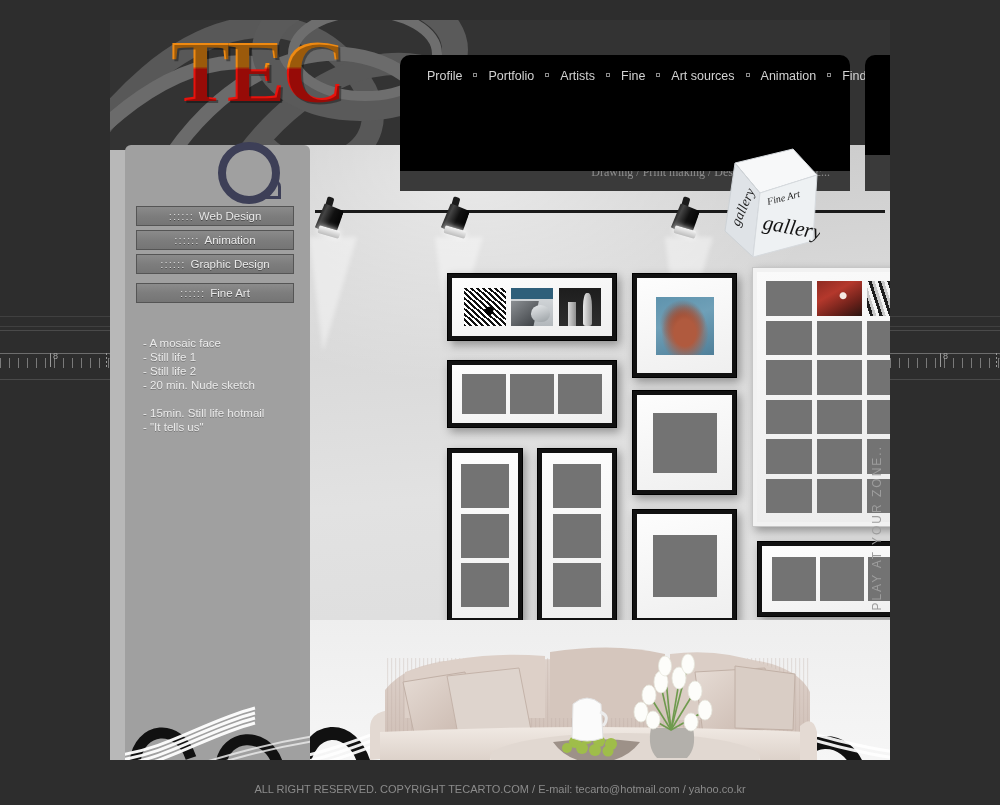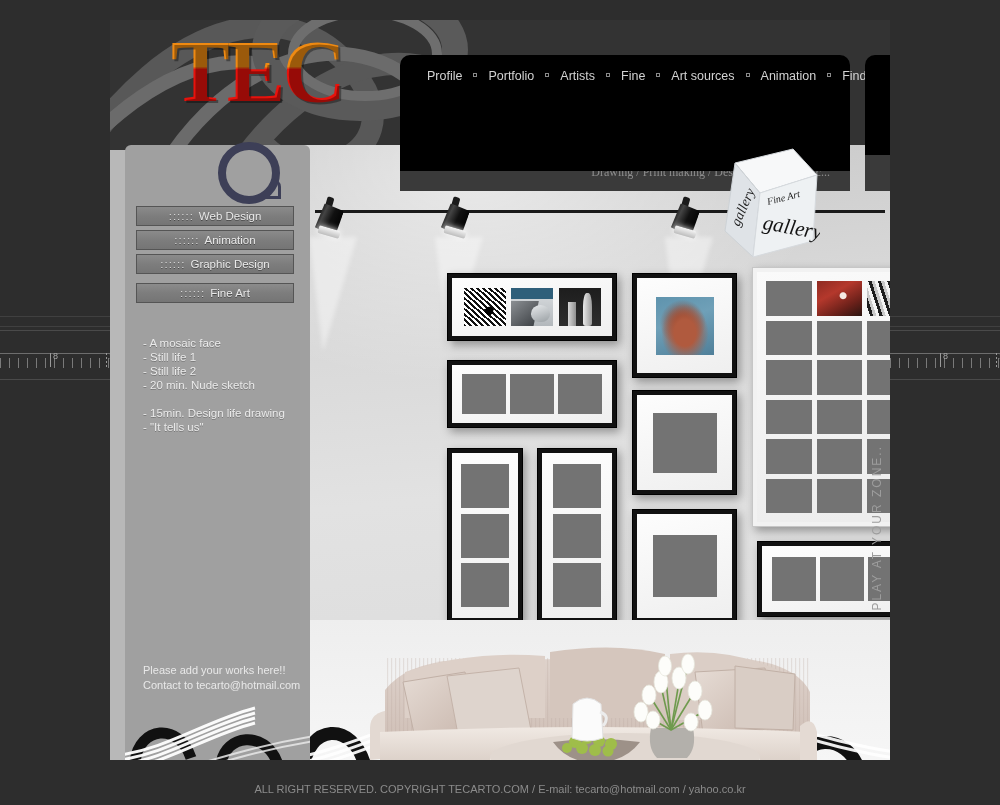--- a/index.html
+++ b/index.html
@@ -445,28 +445,24 @@
         <span>Fine Art</span>
       </div>
     </div>
 
     <div id="worklist">
       <div class="work-item">- A mosaic face</div>
       <div class="work-item">- Still life 1</div>
       <div class="work-item">- Still life 2</div>
       <div class="work-item">- 20 min. Nude sketch</div>
       <div class="work-gap"></div>
-      <div class="work-item">- 15min. Design life drawing</div>
+      <div class="work-item">- 15min. Still life hotmail</div>
       <div class="work-item">- "It tells us"</div>
     </div>
 
-    <div id="contact-note">
-      <div>Please add your works here!!</div>
-      <div>Contact to tecarto@hotmail.com</div>
-    </div>
 
     <svg id="sidebar-swirl" viewBox="0 0 185 60" preserveAspectRatio="none">
       <rect width="185" height="60" fill="#a0a0a0"></rect>
       <g fill="none" stroke="#111111" stroke-width="11">
         <path d="M10 62 C 14 26, 54 22, 66 58"></path>
         <path d="M96 64 C 100 34, 140 30, 152 62"></path>
       </g>
       <g fill="none" stroke="#ffffff" stroke-width="3" opacity="0.95">
         <path d="M-10 56 C 45 48, 78 22, 130 8"></path>
         <path d="M-10 61 C 45 53, 78 27, 130 13"></path>

